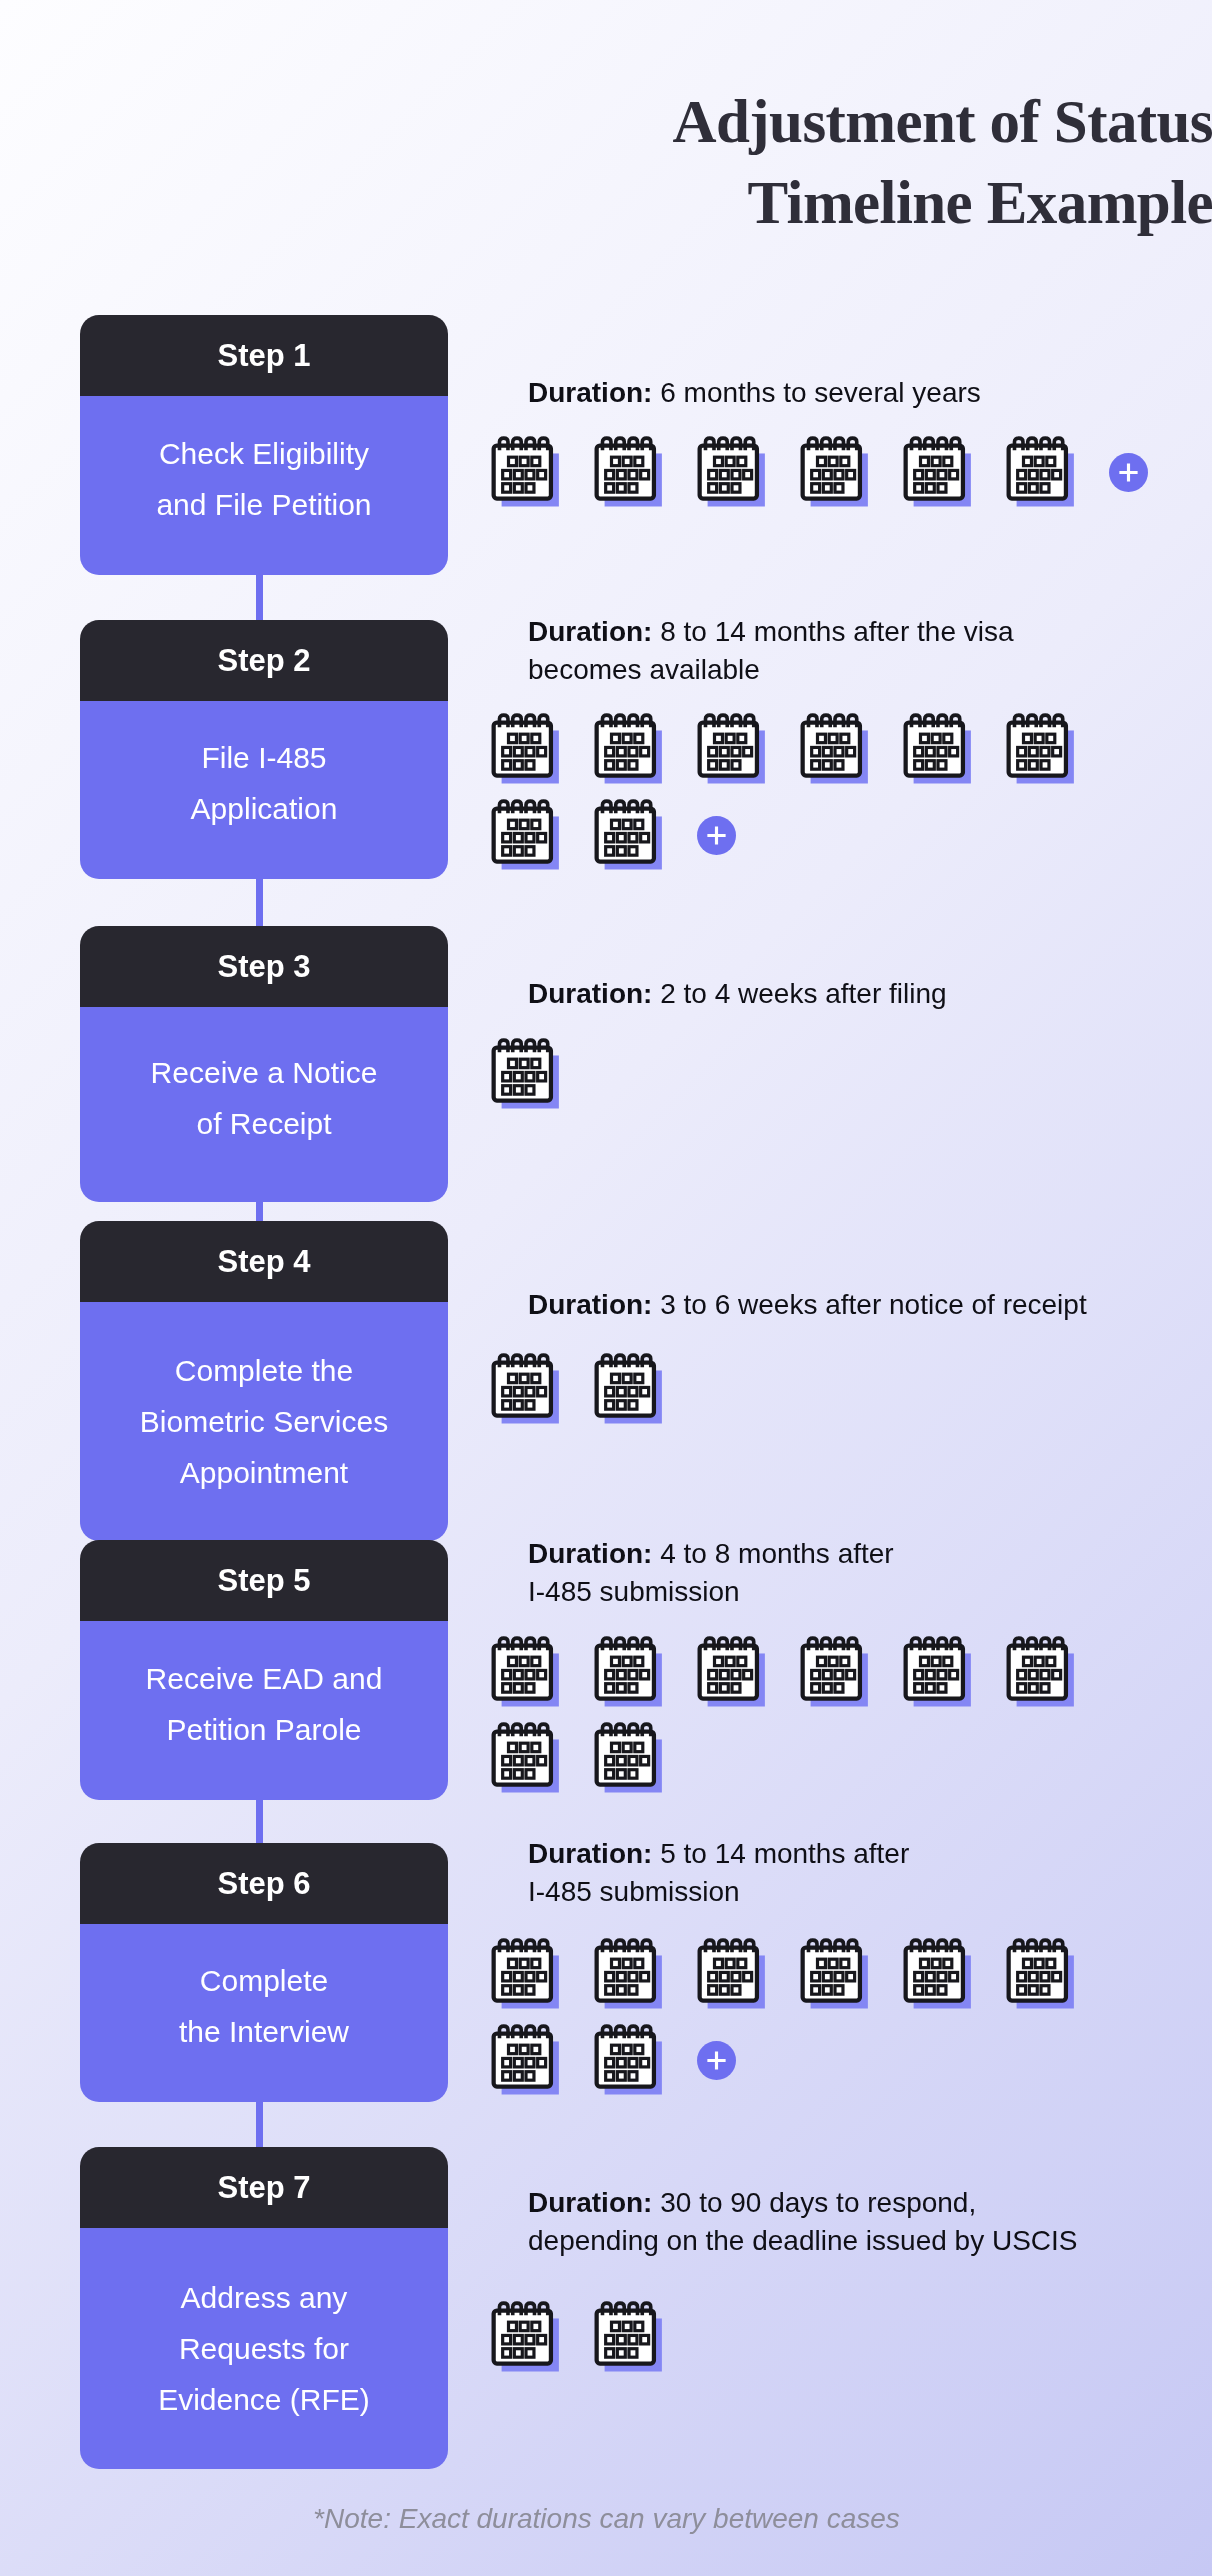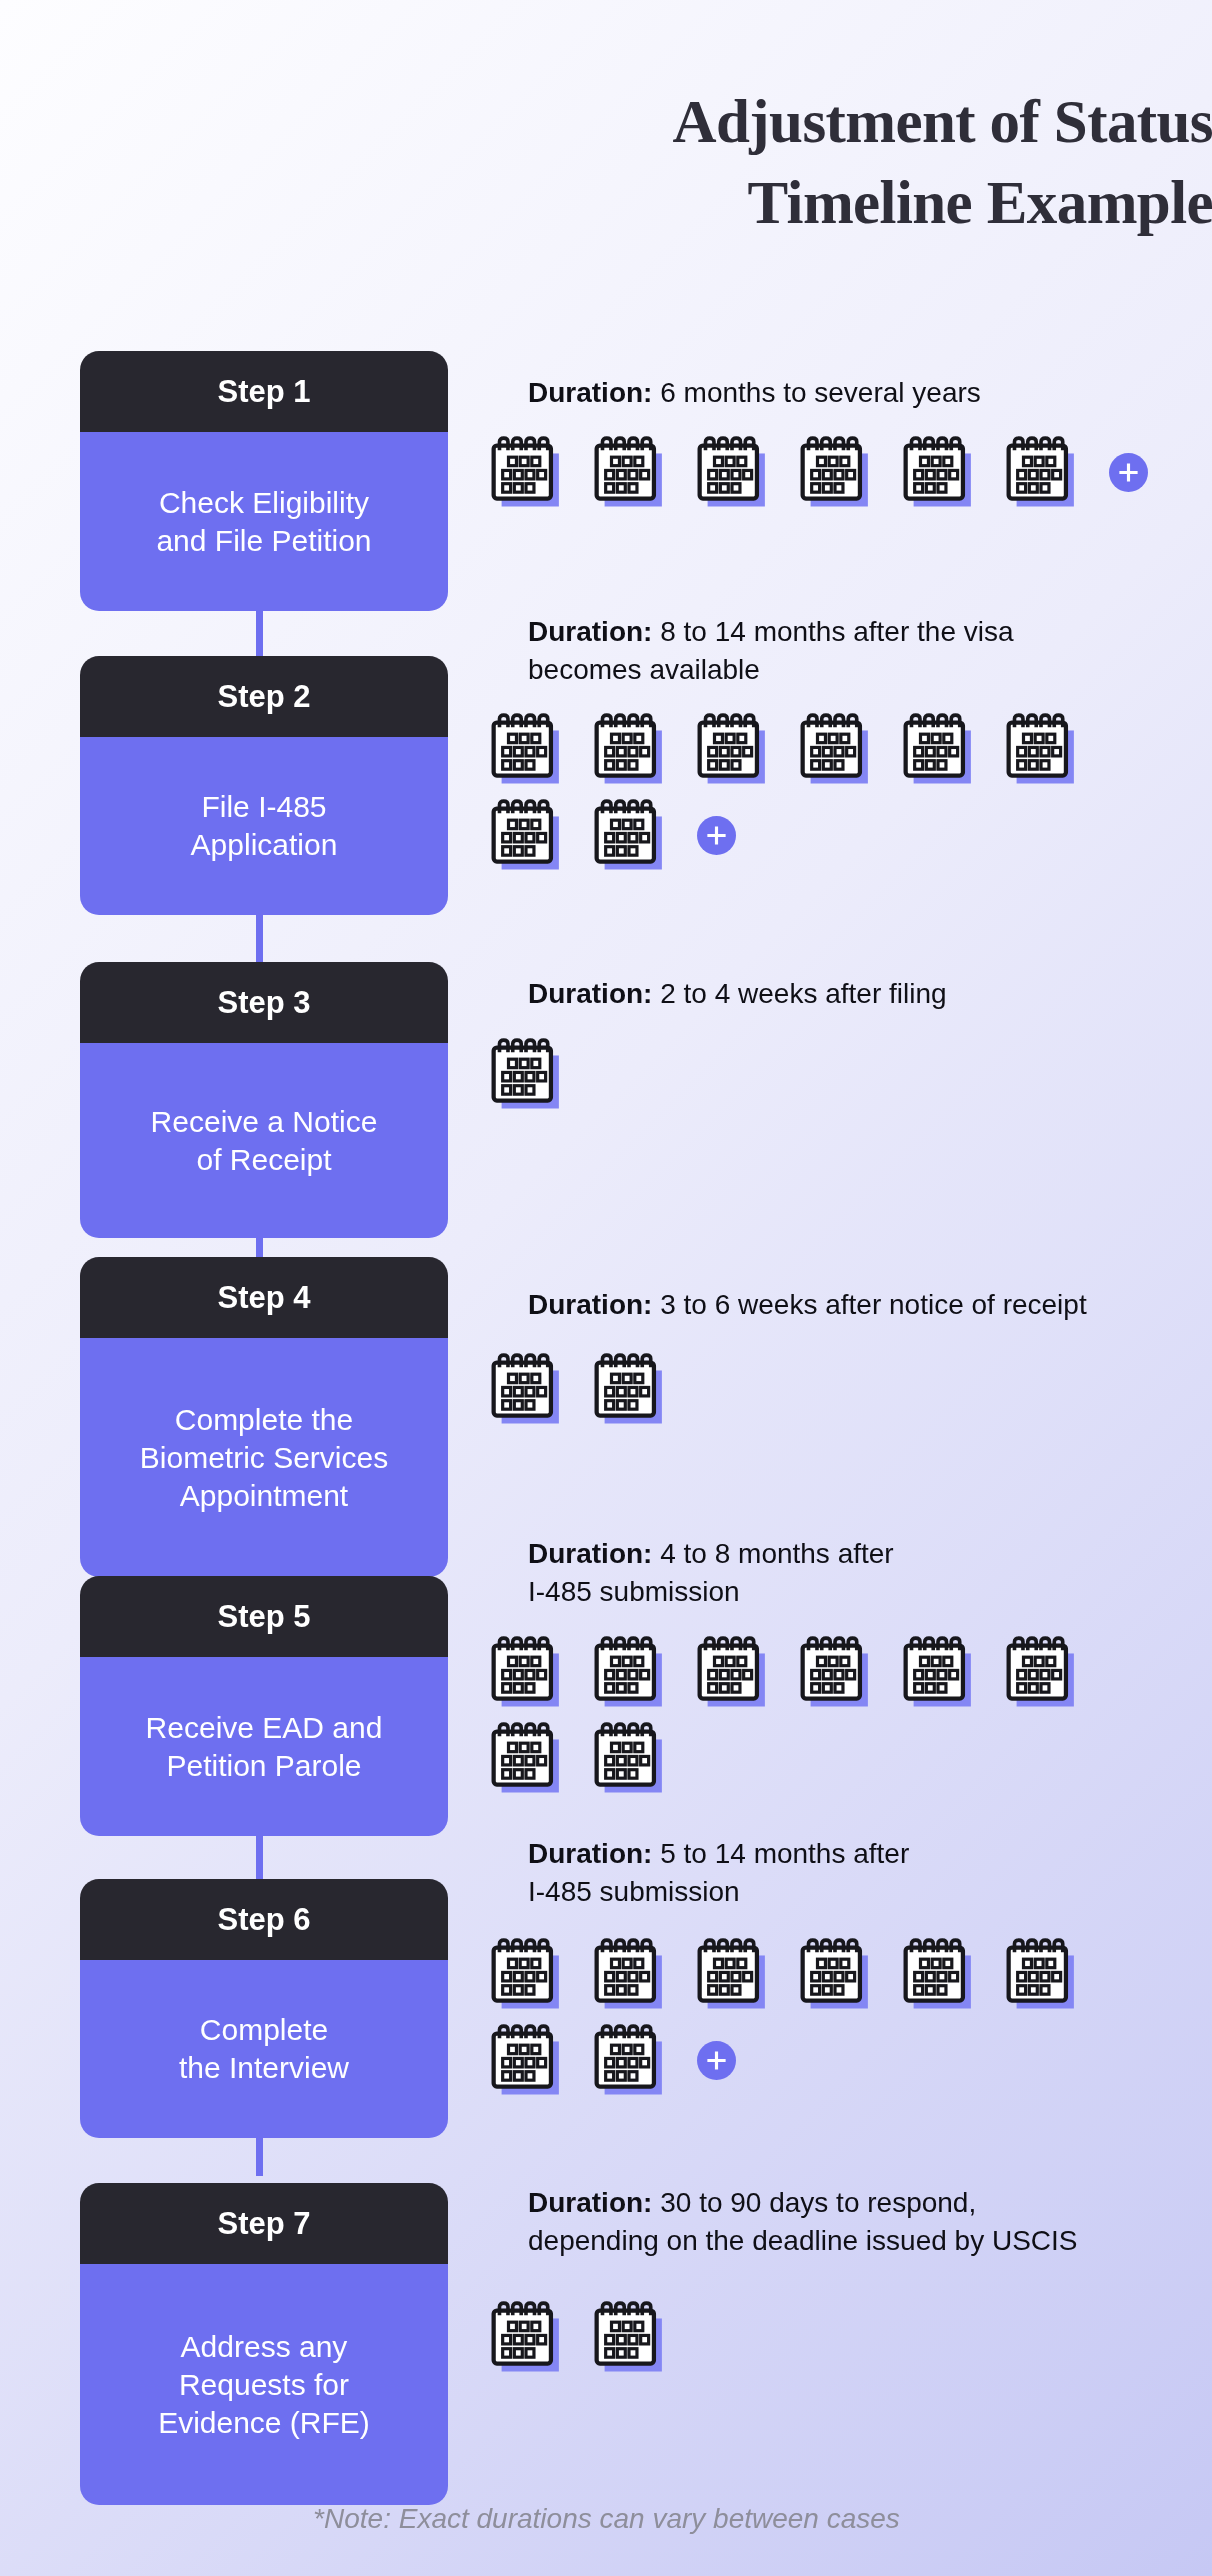--- a/index.html
+++ b/index.html
@@ -38,36 +38,37 @@
     position:absolute;
     left:256px;top:440px;
     width:7px;height:1736px;
     background:var(--accent-purple);
   }
   .card{
     position:absolute;
     left:80px;width:368px;
     border-radius:19px;
     overflow:hidden;
-    display:flex;flex-direction:column;margin-top:36px;
+    display:flex;flex-direction:column;
   }
   .card-header{
     height:81px;flex:0 0 81px;
     background:var(--card-header);
     display:flex;align-items:center;justify-content:center;
     color:var(--step-text);
     font-weight:700;font-size:31px;
   }
   .card-body{
     flex:1;
     background:var(--accent-purple);
     display:flex;flex-direction:column;align-items:center;justify-content:center;
     color:var(--step-text);
     font-size:30px;line-height:38px;
     text-align:center;
+    gap:13px;
   }
   .duration{
     position:absolute;left:491px;width:711px;
     color:var(--duration-text);
     font-size:28px;line-height:38px;margin-left:37px;
   }
   .dur-prefix{font-weight:700;}
   .icons{
     position:absolute;left:491px;
     display:flex;flex-direction:column;gap:11.3px;

